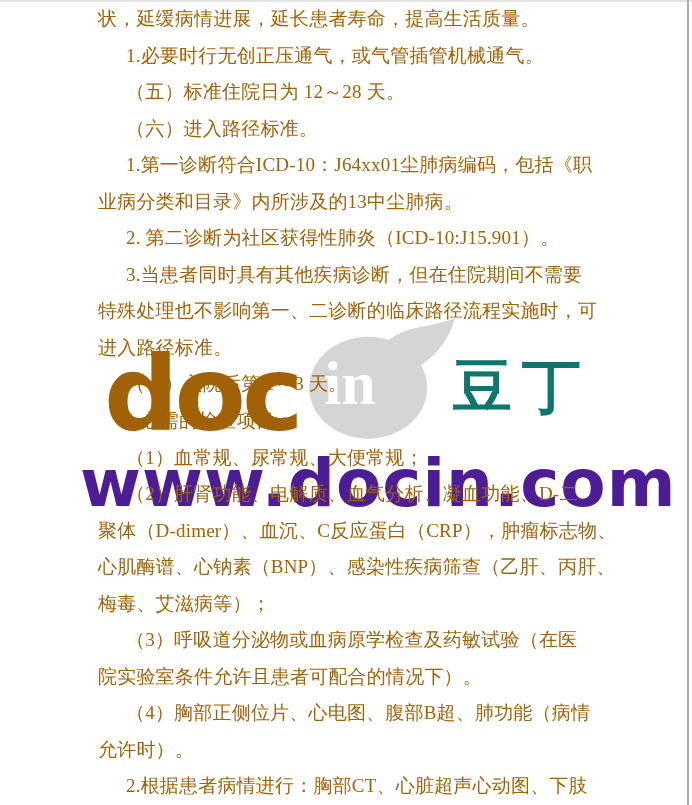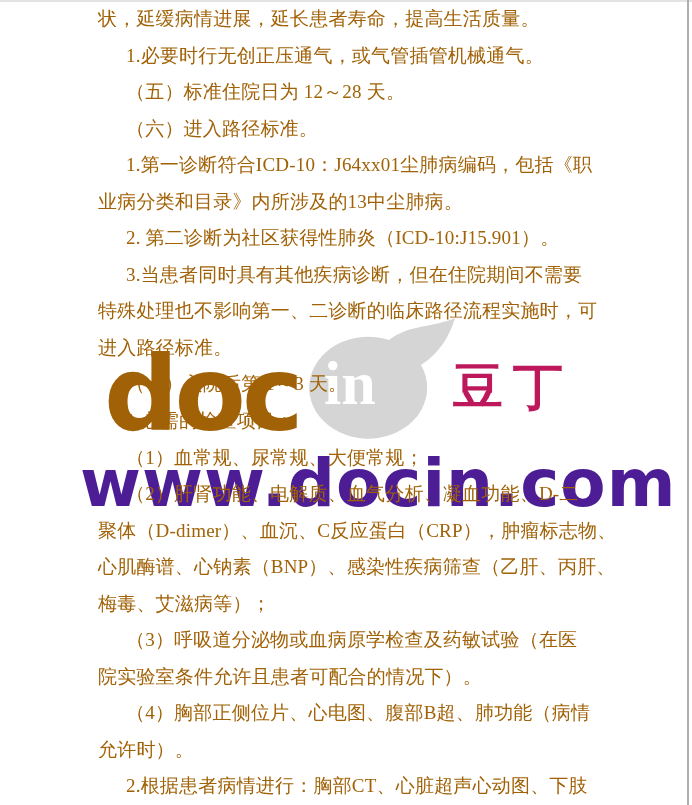--- a/index.html
+++ b/index.html
@@ -29,22 +29,22 @@
   .wm-droplet{left:300px;top:314px;width:160px;height:130px;}
   .wm-in{
     left:324px;top:352px;
     font-family:Liberation Serif, serif;
     font-weight:bold;font-size:62px;line-height:62px;
     color:#ffffff;letter-spacing:0px;
   }
   .wm-cn{
     left:453px;top:348px;
     font-family:"Liberation Serif","DejaVu Serif",serif;
-    font-weight:bold;font-size:50px;line-height:78px;
-    letter-spacing:10px;color:#be185d;
+    font-weight:bold;font-size:59px;line-height:78px;
+    letter-spacing:10px;color:#0f766e;
   }
   .wm-url{
     left:80px;top:448px;
     font-family:"DejaVu Sans","Liberation Sans",sans-serif;
     font-weight:bold;font-size:66px;line-height:72px;
     letter-spacing:1px;color:#4c1d95;white-space:nowrap;
   }
   
   .textflow{
     position:absolute;left:98px;top:1px;width:560px;z-index:2;

